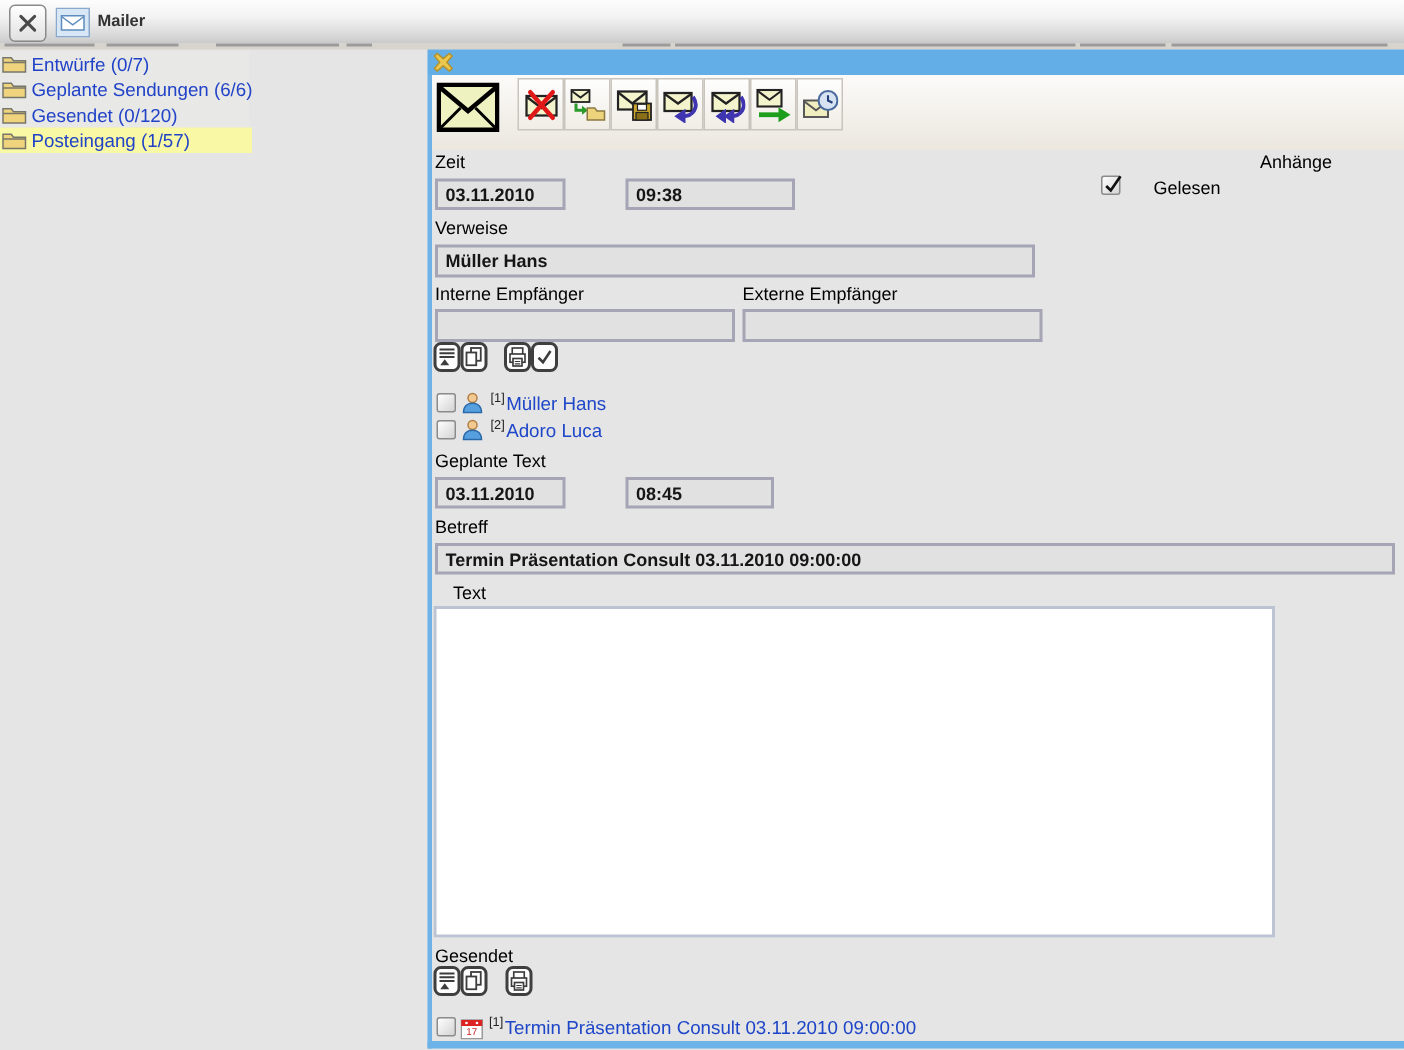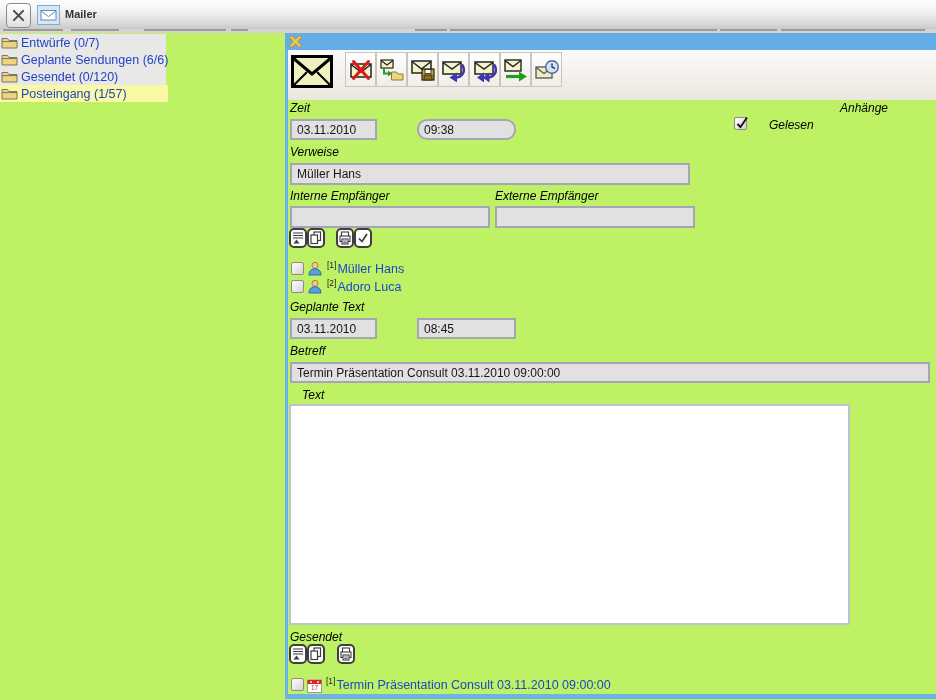--- a/index.html
+++ b/index.html
@@ -1,16 +1,16 @@
 <!DOCTYPE html>
 <html><head>
 <meta charset="utf-8">
 <style>
   html,body{margin:0;padding:0;background:#fff;}
-  .screen{position:relative;width:936px;height:700px;background:#bef264;overflow:hidden;
+  .screen{position:relative;width:936px;height:700px;background:#e5e5e5;overflow:hidden;
           font-family:"Liberation Sans",sans-serif;-webkit-font-smoothing:antialiased;}
 
   
   .titlebar{position:absolute;left:0;top:0;width:936px;height:29px;
             background:linear-gradient(#fdfdfd,#f2f2f2 40%,#d8d8d8 82%,#c9c9c9);}
   .win-close{position:absolute;left:6px;top:3px;width:25px;height:25px;box-sizing:border-box;
              border:1px solid #8a8a8a;border-radius:4px;background:linear-gradient(#ffffff,#e0e0e0);
              display:flex;align-items:center;justify-content:center;}
   .mailer-ico{position:absolute;left:37px;top:5px;width:23px;height:20px;}
   .win-title{position:absolute;left:65px;top:8px;font-size:11px;font-weight:bold;color:#333;}
@@ -30,23 +30,23 @@
   .panel-bottom-border{position:absolute;left:285px;top:694px;width:651px;height:5px;background:#6db3e8;}
   .toolbar{position:absolute;left:288px;top:50px;width:648px;height:50px;
            background:linear-gradient(#fcfbf9,#ebe7df);}
   .big-env{position:absolute;left:3px;top:5px;width:42px;height:33px;}
   .toolbar-row{position:absolute;left:57px;top:2px;display:flex;}
   .toolbar-btn{width:31px;height:35px;box-sizing:border-box;border:1px solid #c9c5bd;
                background:linear-gradient(#fefefe,#f1ede6);display:flex;align-items:center;justify-content:center;
                margin-right:0px;}
 
   
-  .label{position:absolute;font-size:12px;color:#000;height:14px;line-height:14px;white-space:nowrap;font-style:italic;}
+  .label{position:absolute;font-size:12px;color:#000;height:14px;line-height:14px;white-space:nowrap;}
   .field{position:absolute;box-sizing:border-box;background:#e1e1e1;border:2px solid #a5a5b5;
-         font-family:"Liberation Sans",sans-serif;font-size:12px;color:#161616;padding:0 5px;outline:none;}
+         font-family:"Liberation Sans",sans-serif;font-size:12px;color:#161616;padding:0 5px;outline:none;font-weight:bold;}
   .ta{position:absolute;box-sizing:border-box;background:#fff;border:2px solid #bcc3d2;resize:none;
       font-family:"Liberation Sans",sans-serif;font-size:12px;outline:none;}
   .mini-btn{position:absolute;width:18px;height:20px;box-sizing:border-box;border:2px solid #3f3f3f;
             border-radius:5px;background:#fdfdfd;display:flex;align-items:center;justify-content:center;}
   .checkbox{width:13px;height:13px;box-sizing:border-box;border:1px solid #8b8b8b;border-radius:2px;
             background:linear-gradient(135deg,#fefefe,#d4d4d4);position:relative;flex:0 0 auto;}
   .row{position:absolute;display:flex;align-items:center;height:17px;}
   .sup{font-size:8.5px;color:#222;position:relative;top:-4px;margin:0 1px 0 4px;}
   .link{font-size:12.5px;color:#1e46c8;text-decoration:none;white-space:nowrap;cursor:pointer;}
   .pico{width:16px;height:15px;margin-left:3px;}
@@ -186,21 +186,21 @@
           <path d="M1 9.5 L9 15.5 L17 9.5" fill="none" stroke="#555" stroke-width="1.3"></path>
           <circle cx="17" cy="9" r="6.3" fill="#d7e2f2" stroke="#4a6b9d" stroke-width="1.4"></circle>
           <path d="M17 5.5 L17 9 L20 10.5" fill="none" stroke="#24407a" stroke-width="1.4"></path>
         </svg>
       </div>
     </div>
   </div>
 
   <span class="label" style="left:290px;top:101px">Zeit</span>
   <input class="field" style="left: 290px; top: 119px; width: 87px; height: 21px;" value="03.11.2010">
-  <input class="field" style="left: 417px; top: 119px; width: 99px; height: 21px; border-radius: 10px;" value="09:38">
+  <input class="field" style="left: 417px; top: 119px; width: 113px; height: 21px;" value="09:38">
 
   <span class="label" style="left:840px;top:101px;width:70px;text-align:left">Anhänge</span>
 
   <div class="checkbox" style="position:absolute;left:734px;top:117px">
     <svg width="16" height="15" viewBox="0 0 16 15" style="position:absolute;left:-1px;top:-3px">
       <path d="M3.5 9 L6.5 12 L13 2.5" fill="none" stroke="#111" stroke-width="1.8"></path>
     </svg>
   </div>
   <span class="label" style="left:769px;top:118px">Gelesen</span>
 

